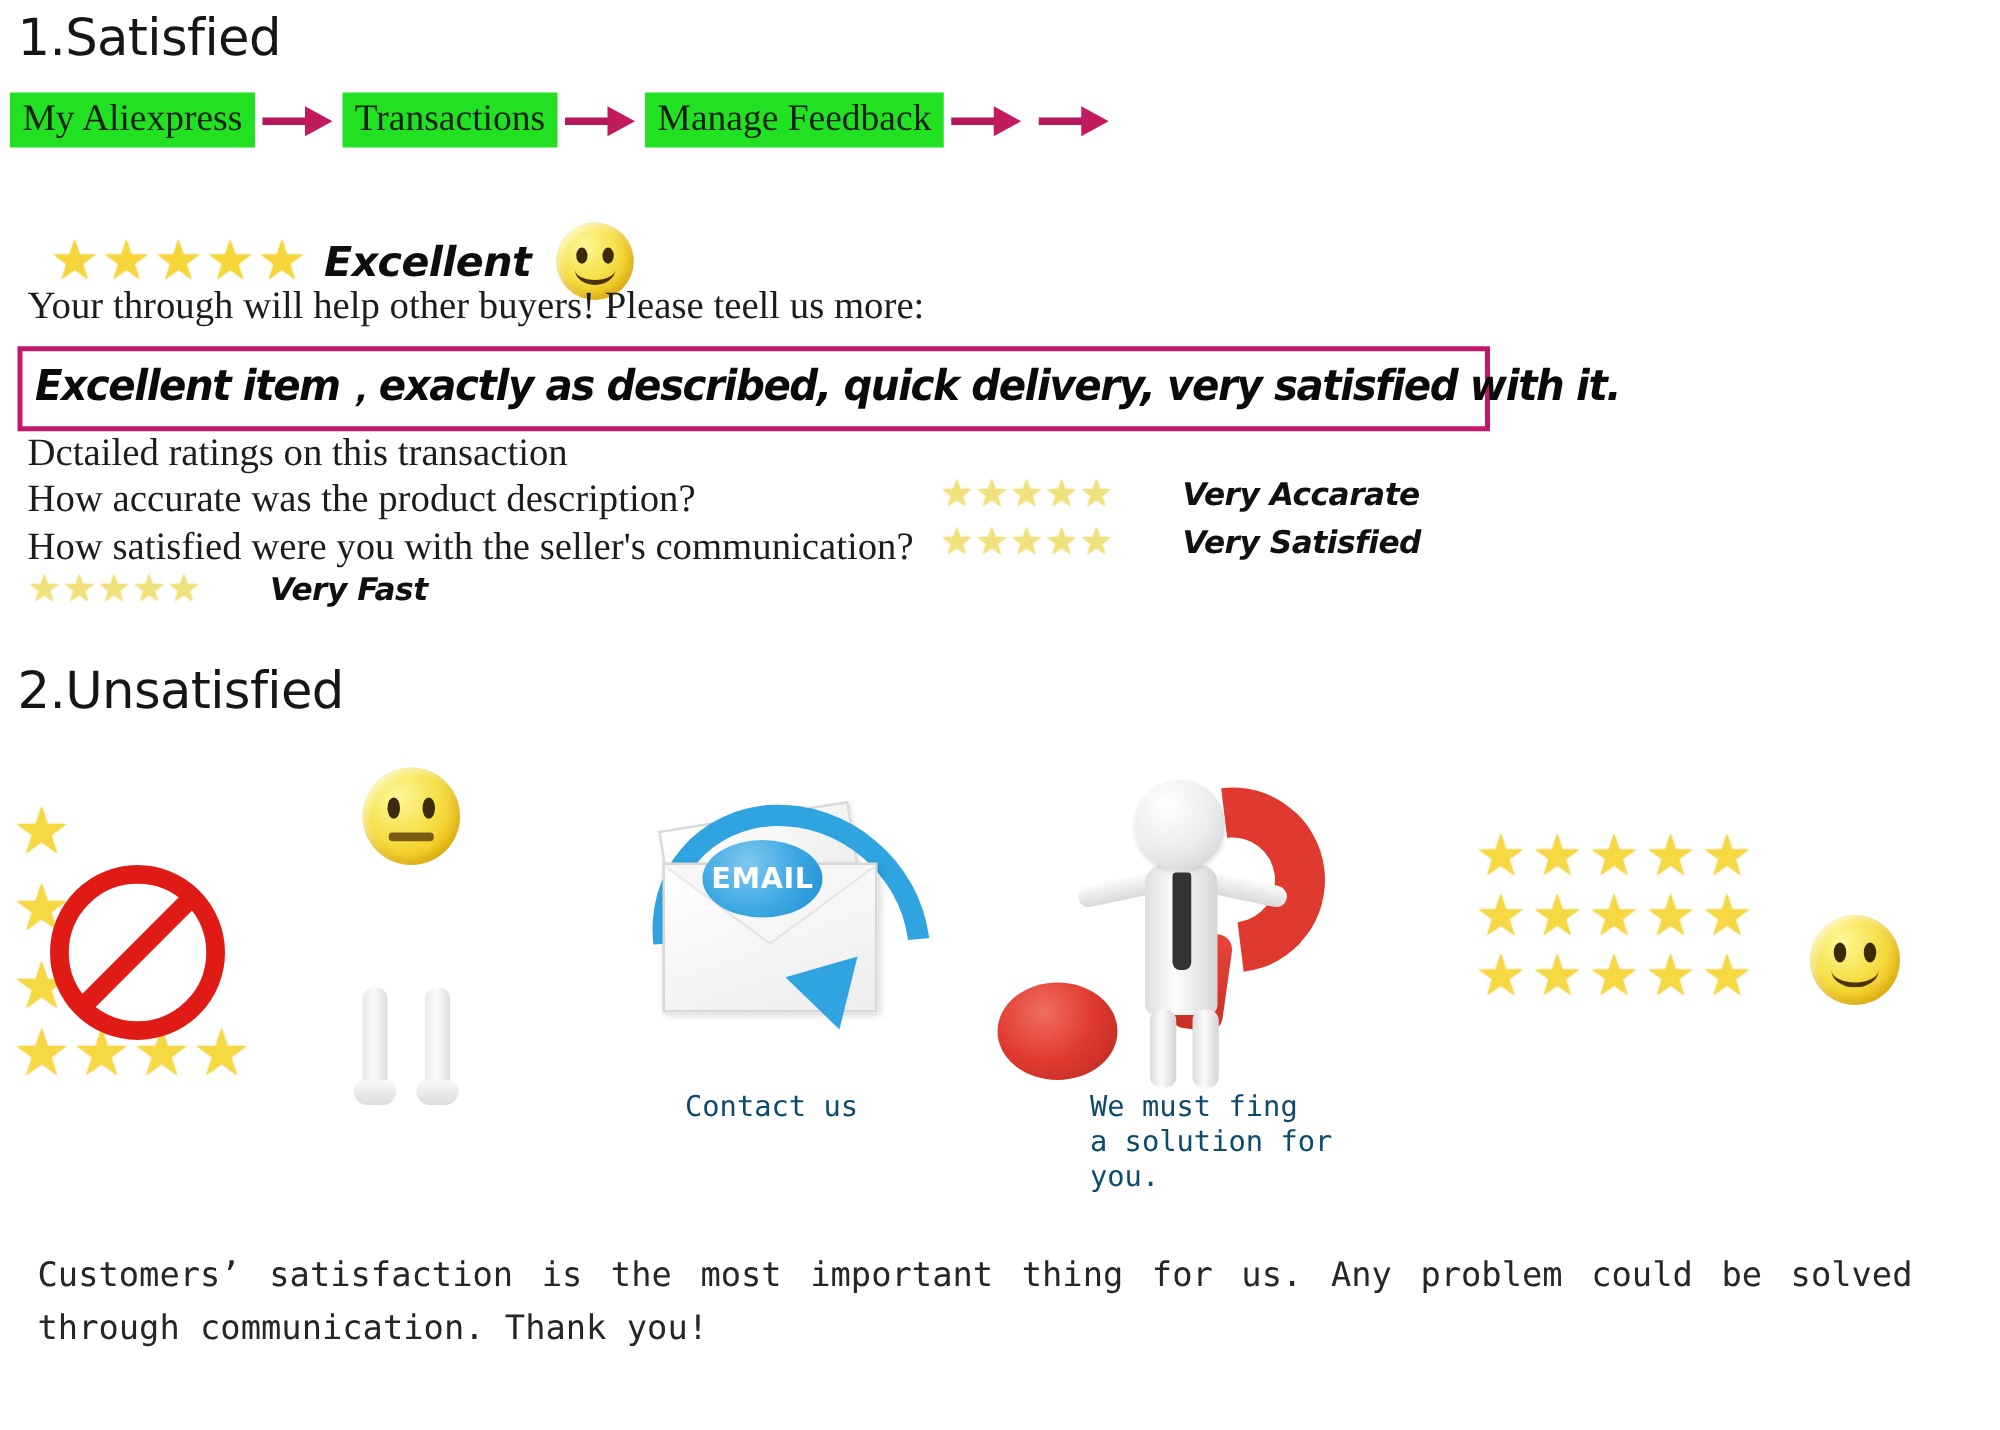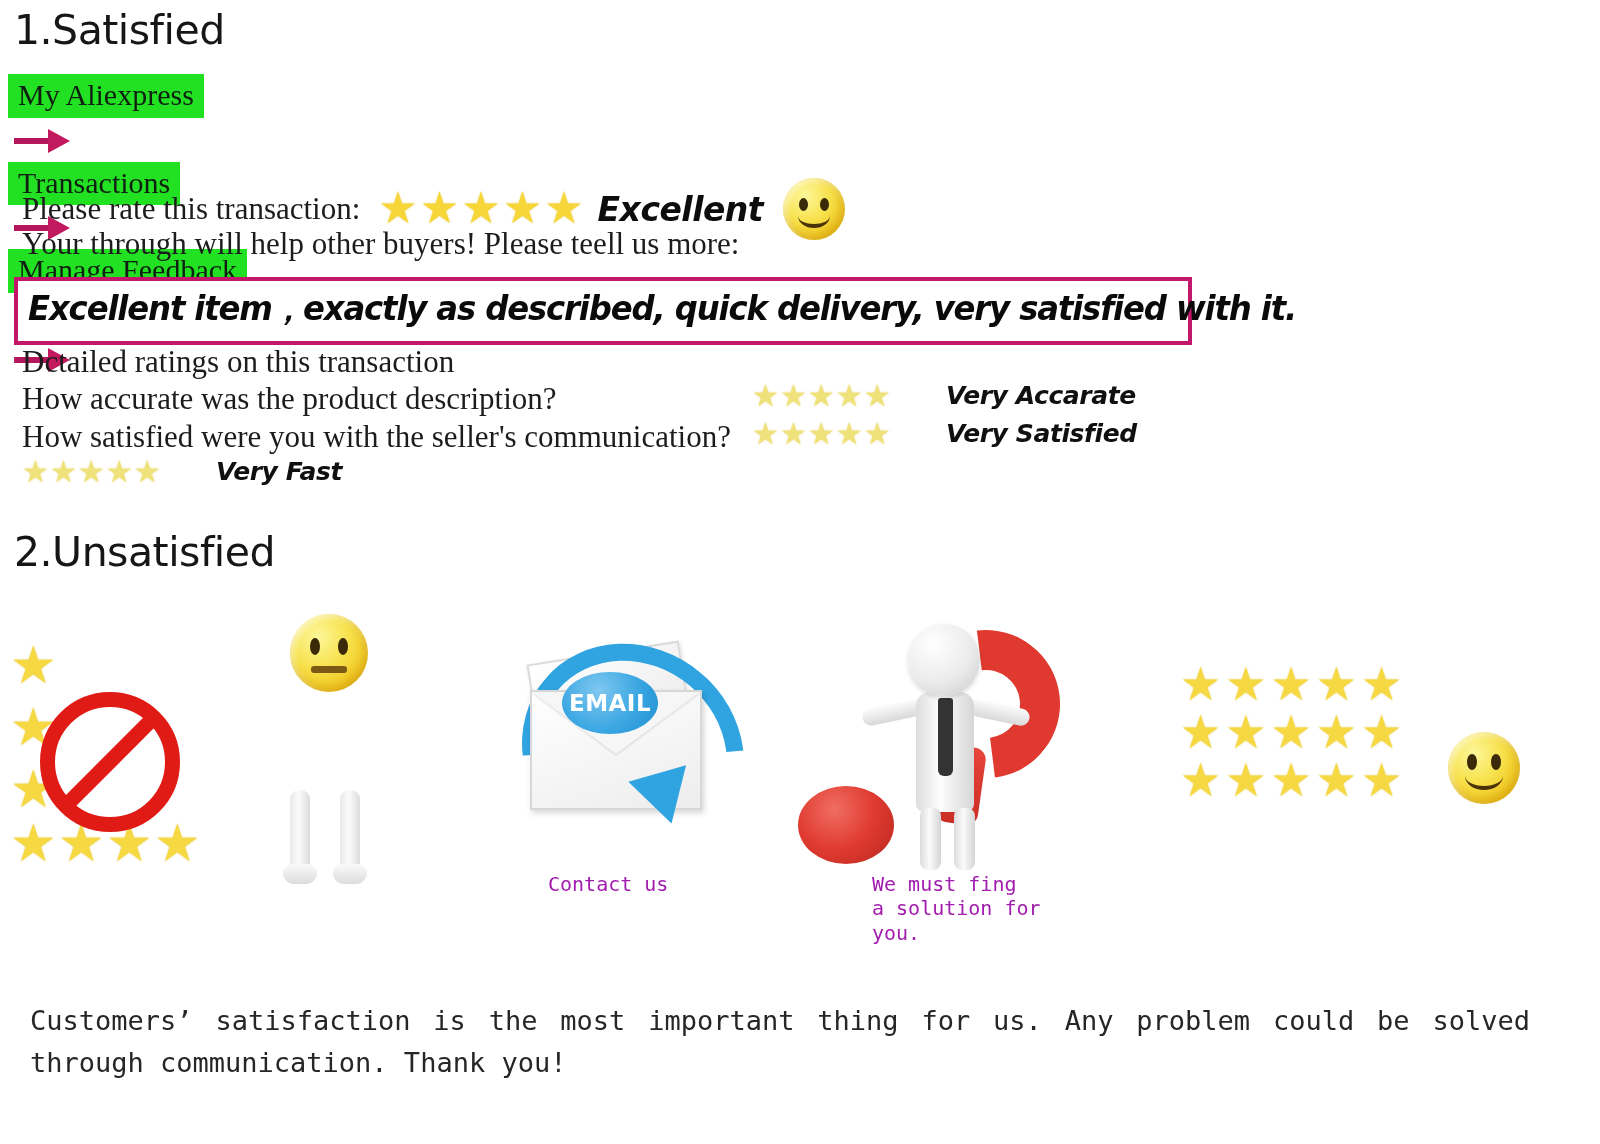--- a/index.html
+++ b/index.html
@@ -31,21 +31,20 @@
 
   
   #breadcrumb {
     position: absolute;
     left: 8px;
     top: 74px;
     width: 1584px;
     display: flex;
     align-items: flex-start;
     flex-wrap: nowrap;
-    flex-direction: column;
   }
   .crumb {
     background: #22e022;
     color: #102010;
     font-family: "Liberation Serif", serif;
     font-size: 30px;
     line-height: 1.12;
     padding: 4px 10px 6px 10px;
     text-align: center;
     white-space: pre-line;
@@ -373,22 +372,22 @@
     width: 0;
     height: 0;
     border-left: 30px solid transparent;
     border-right: 30px solid transparent;
     border-bottom: 52px solid #2fa4e0;
     transform: rotate(44deg);
   }
   .caption {
     position: absolute;
     font-family: "DejaVu Sans Mono", monospace;
-    font-size: 20px;
-    color: #a21caf;
+    font-size: 23px;
+    color: #0c4a6e;
     white-space: pre-line;
     line-height: 1.22;
   }
   #contact-caption { left: 548px; top: 272px; }
 
   
   #question-figure {
     position: absolute;
     left: 790px;
     top: 8px;
@@ -519,21 +518,20 @@
     <div class="shaft"></div>
       <div class="head"></div>
   </div>
   <div class="arrow">
     <div class="shaft"></div>
       <div class="head"></div>
   </div>
 </div>
 
 <div id="rate-row">
-  <span class="body-text">Please rate this transaction:</span>
   <span id="rate-stars">
     <span class="star solid" style="font-size:44px">★</span>
     <span class="star solid" style="font-size:44px">★</span>
     <span class="star solid" style="font-size:44px">★</span>
     <span class="star solid" style="font-size:44px">★</span>
     <span class="star solid" style="font-size:44px">★</span>
   </span>
   <span id="rate-label">Excellent</span>
   <span id="rate-smiley">
     <span class="smiley" style="width:62px;height:62px;vertical-align:middle;">

